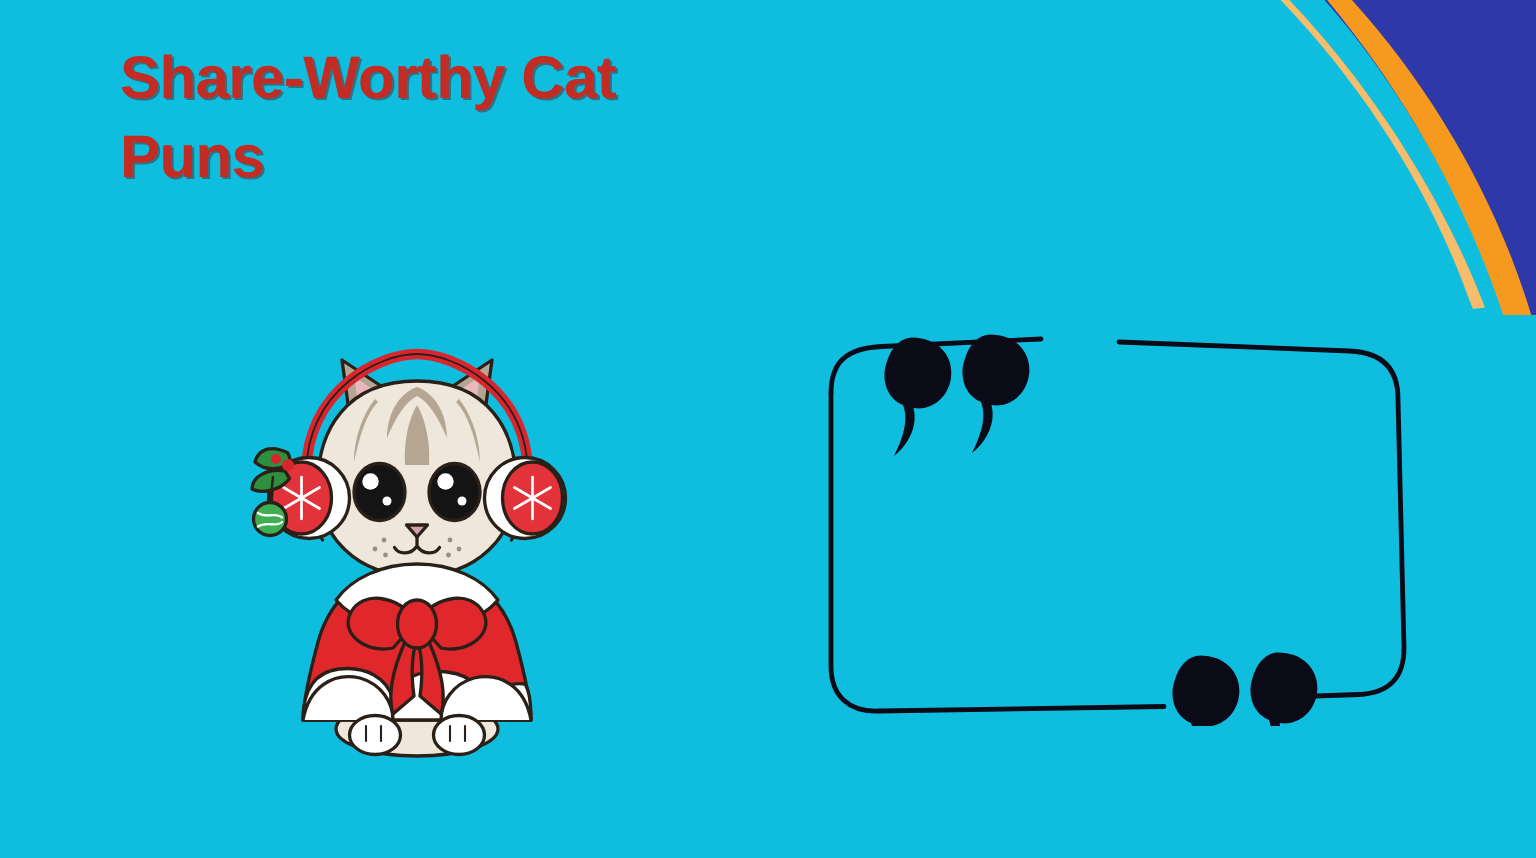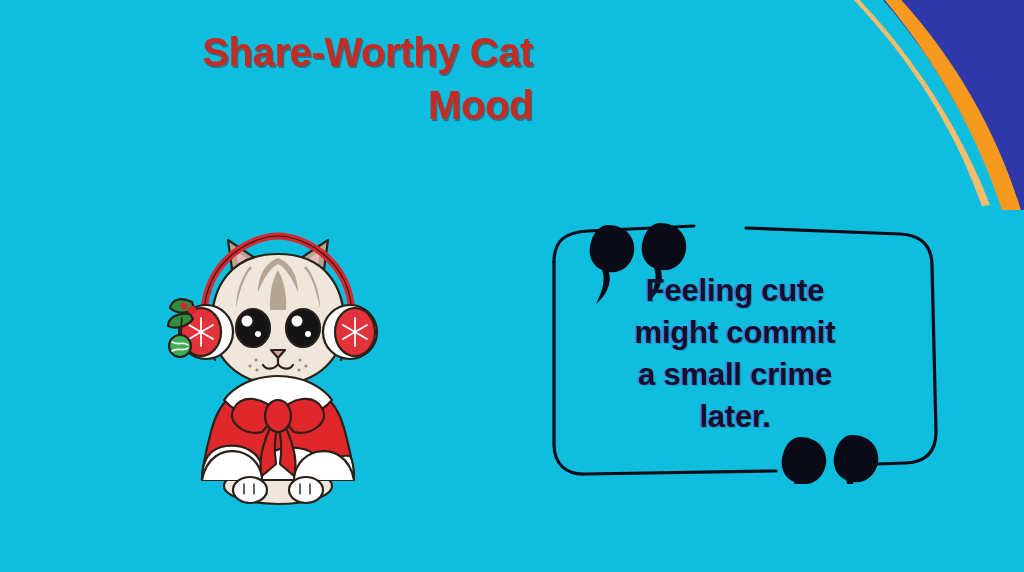--- a/index.html
+++ b/index.html
@@ -22,24 +22,24 @@
     top: 0;
     right: 0;
     width: 190px;
     height: 210px;
     pointer-events: none;
   }
 
   
   #title-block {
     position: absolute;
-    left: 68px;
+    left: 80px;
     top: 26px;
     width: 465px;
-    text-align: right;
+    text-align: left;
   }
   #title-block .title-line {
     display: block;
     font-size: 40px;
     font-weight: bold;
     line-height: 1.32;
     color: #c42b23;
     letter-spacing: -0.4px;
     text-shadow: 1.5px 1.5px 0 rgba(90,20,16,0.45);
     white-space: nowrap;
@@ -106,21 +106,21 @@
                L 148 206 C 118 134 70 56 6 -8 Z" fill="#f7bd6a"></path>
 
       <path d="M -10 -10 L 10 -10
                C 78 58 128 140 152 220
                L -10 220 Z" fill="#0fbedf"></path>
     </g>
   </svg>
 
   <div id="title-block">
     <span class="title-line">Share-Worthy Cat</span>
-    <span class="title-line">Mood</span>
+    <span class="title-line">Puns</span>
   </div>
 
   <svg id="cat-illustration" viewBox="0 0 240 295">
     <g stroke="#2a2018" stroke-width="2.2" stroke-linejoin="round" stroke-linecap="round">
 
       <ellipse cx="120" cy="268" rx="54" ry="18" fill="#efe7dc"></ellipse>
 
       <path d="M 76 66 L 70 22 L 106 46 Z" fill="#b5a694"></path>
       <path d="M 82 60 L 78 33 L 100 48 Z" fill="#e8b8bd" stroke="none"></path>
       <path d="M 164 66 L 170 22 L 134 46 Z" fill="#b5a694"></path>
@@ -267,19 +267,15 @@
         <path d="M 344 213
                  C 362 213 372 226 370 240
                  C 368 254 356 262 345 260
                  C 348 272 342 284 332 292
                  C 340 276 341 266 338 258
                  C 328 254 323 242 327 230
                  C 330 219 337 213 344 213 Z"></path>
       </g>
     </svg>
 
-    <div id="quote-text">Feeling cute
-might commit
-a small crime
-later.</div>
   </div>
 
 </div>
 
 </body></html>

